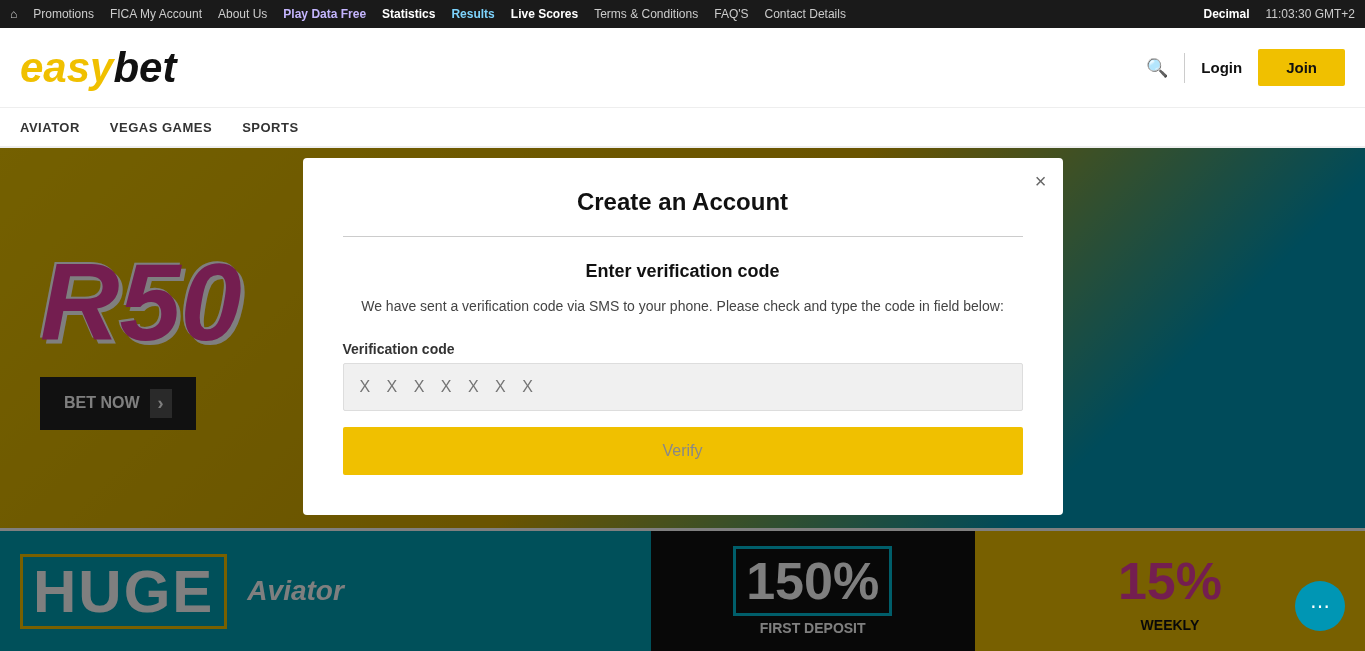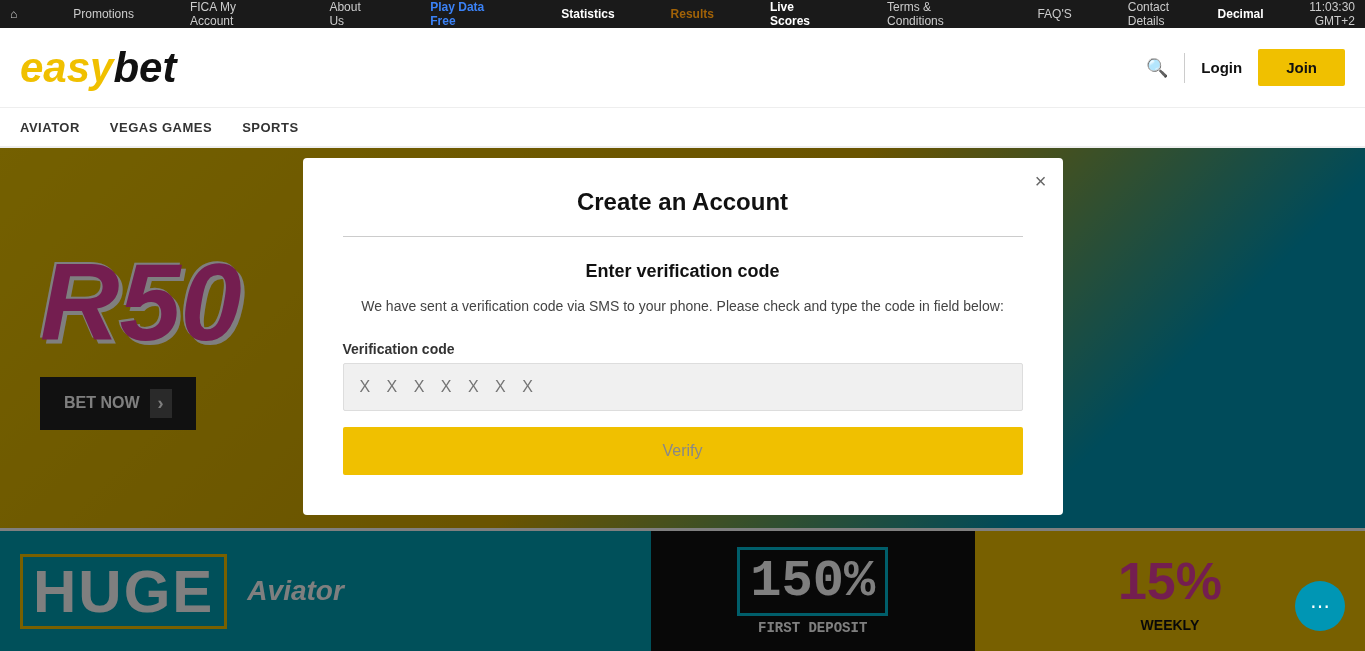--- a/index.html
+++ b/index.html
@@ -13,21 +13,20 @@
       align-items: center;
       padding: 0 10px;
       height: 28px;
       font-size: 12px;
       gap: 16px;
     }
     .top-nav a {
       color: #ccc;
       text-decoration: none;
       cursor: pointer;
-      margin-left: 40px;
     }
     .top-nav .home-icon { color: #ccc; }
     .top-nav .right-info {
       margin-left: auto;
       display: flex;
       gap: 16px;
       align-items: center;
       text-align: right;
     }
     .top-nav .decimal { color: #fff; font-weight: bold; }
@@ -194,21 +193,20 @@
       padding: 0 10px;
     }
     .bottom-banner-2 {
       width: 340px;
       height: 120px;
       background: #111;
       display: flex;
       align-items: center;
       justify-content: center;
       color: #fff;
-      font-family: Liberation Mono, monospace;
     }
     .pct-150 {
       font-size: 52px;
       font-weight: 900;
       color: #fff;
       border: 3px solid #00bcd4;
       padding: 2px 10px;
     }
     .bottom-banner-3 {
       width: 409px;
@@ -344,23 +342,23 @@
     }
   </style>
 </head>
 <body>
 
 <nav class="top-nav">
   <span class="home-icon">⌂</span>
   <a>Promotions</a>
   <a>FICA My Account</a>
   <a>About Us</a>
-  <a style="font-weight:bold;color:#3b82f6;">Play Data Free</a>
+  <a style="font-weight:bold;color:#c4b5fd;">Play Data Free</a>
   <a style="font-weight:bold;color:#fff;">Statistics</a>
-  <a style="font-weight:bold;color:#a16207;">Results</a>
+  <a style="font-weight:bold;color:#7dd3fc;">Results</a>
   <a style="font-weight:bold;color:#fff;">Live Scores</a>
   <a>Terms &amp; Conditions</a>
   <a>FAQ'S</a>
   <a>Contact Details</a>
   <div class="right-info">
     <span class="decimal">Decimal</span>
     <span>11:03:30 GMT+2</span>
   </div>
 </nav>
 

